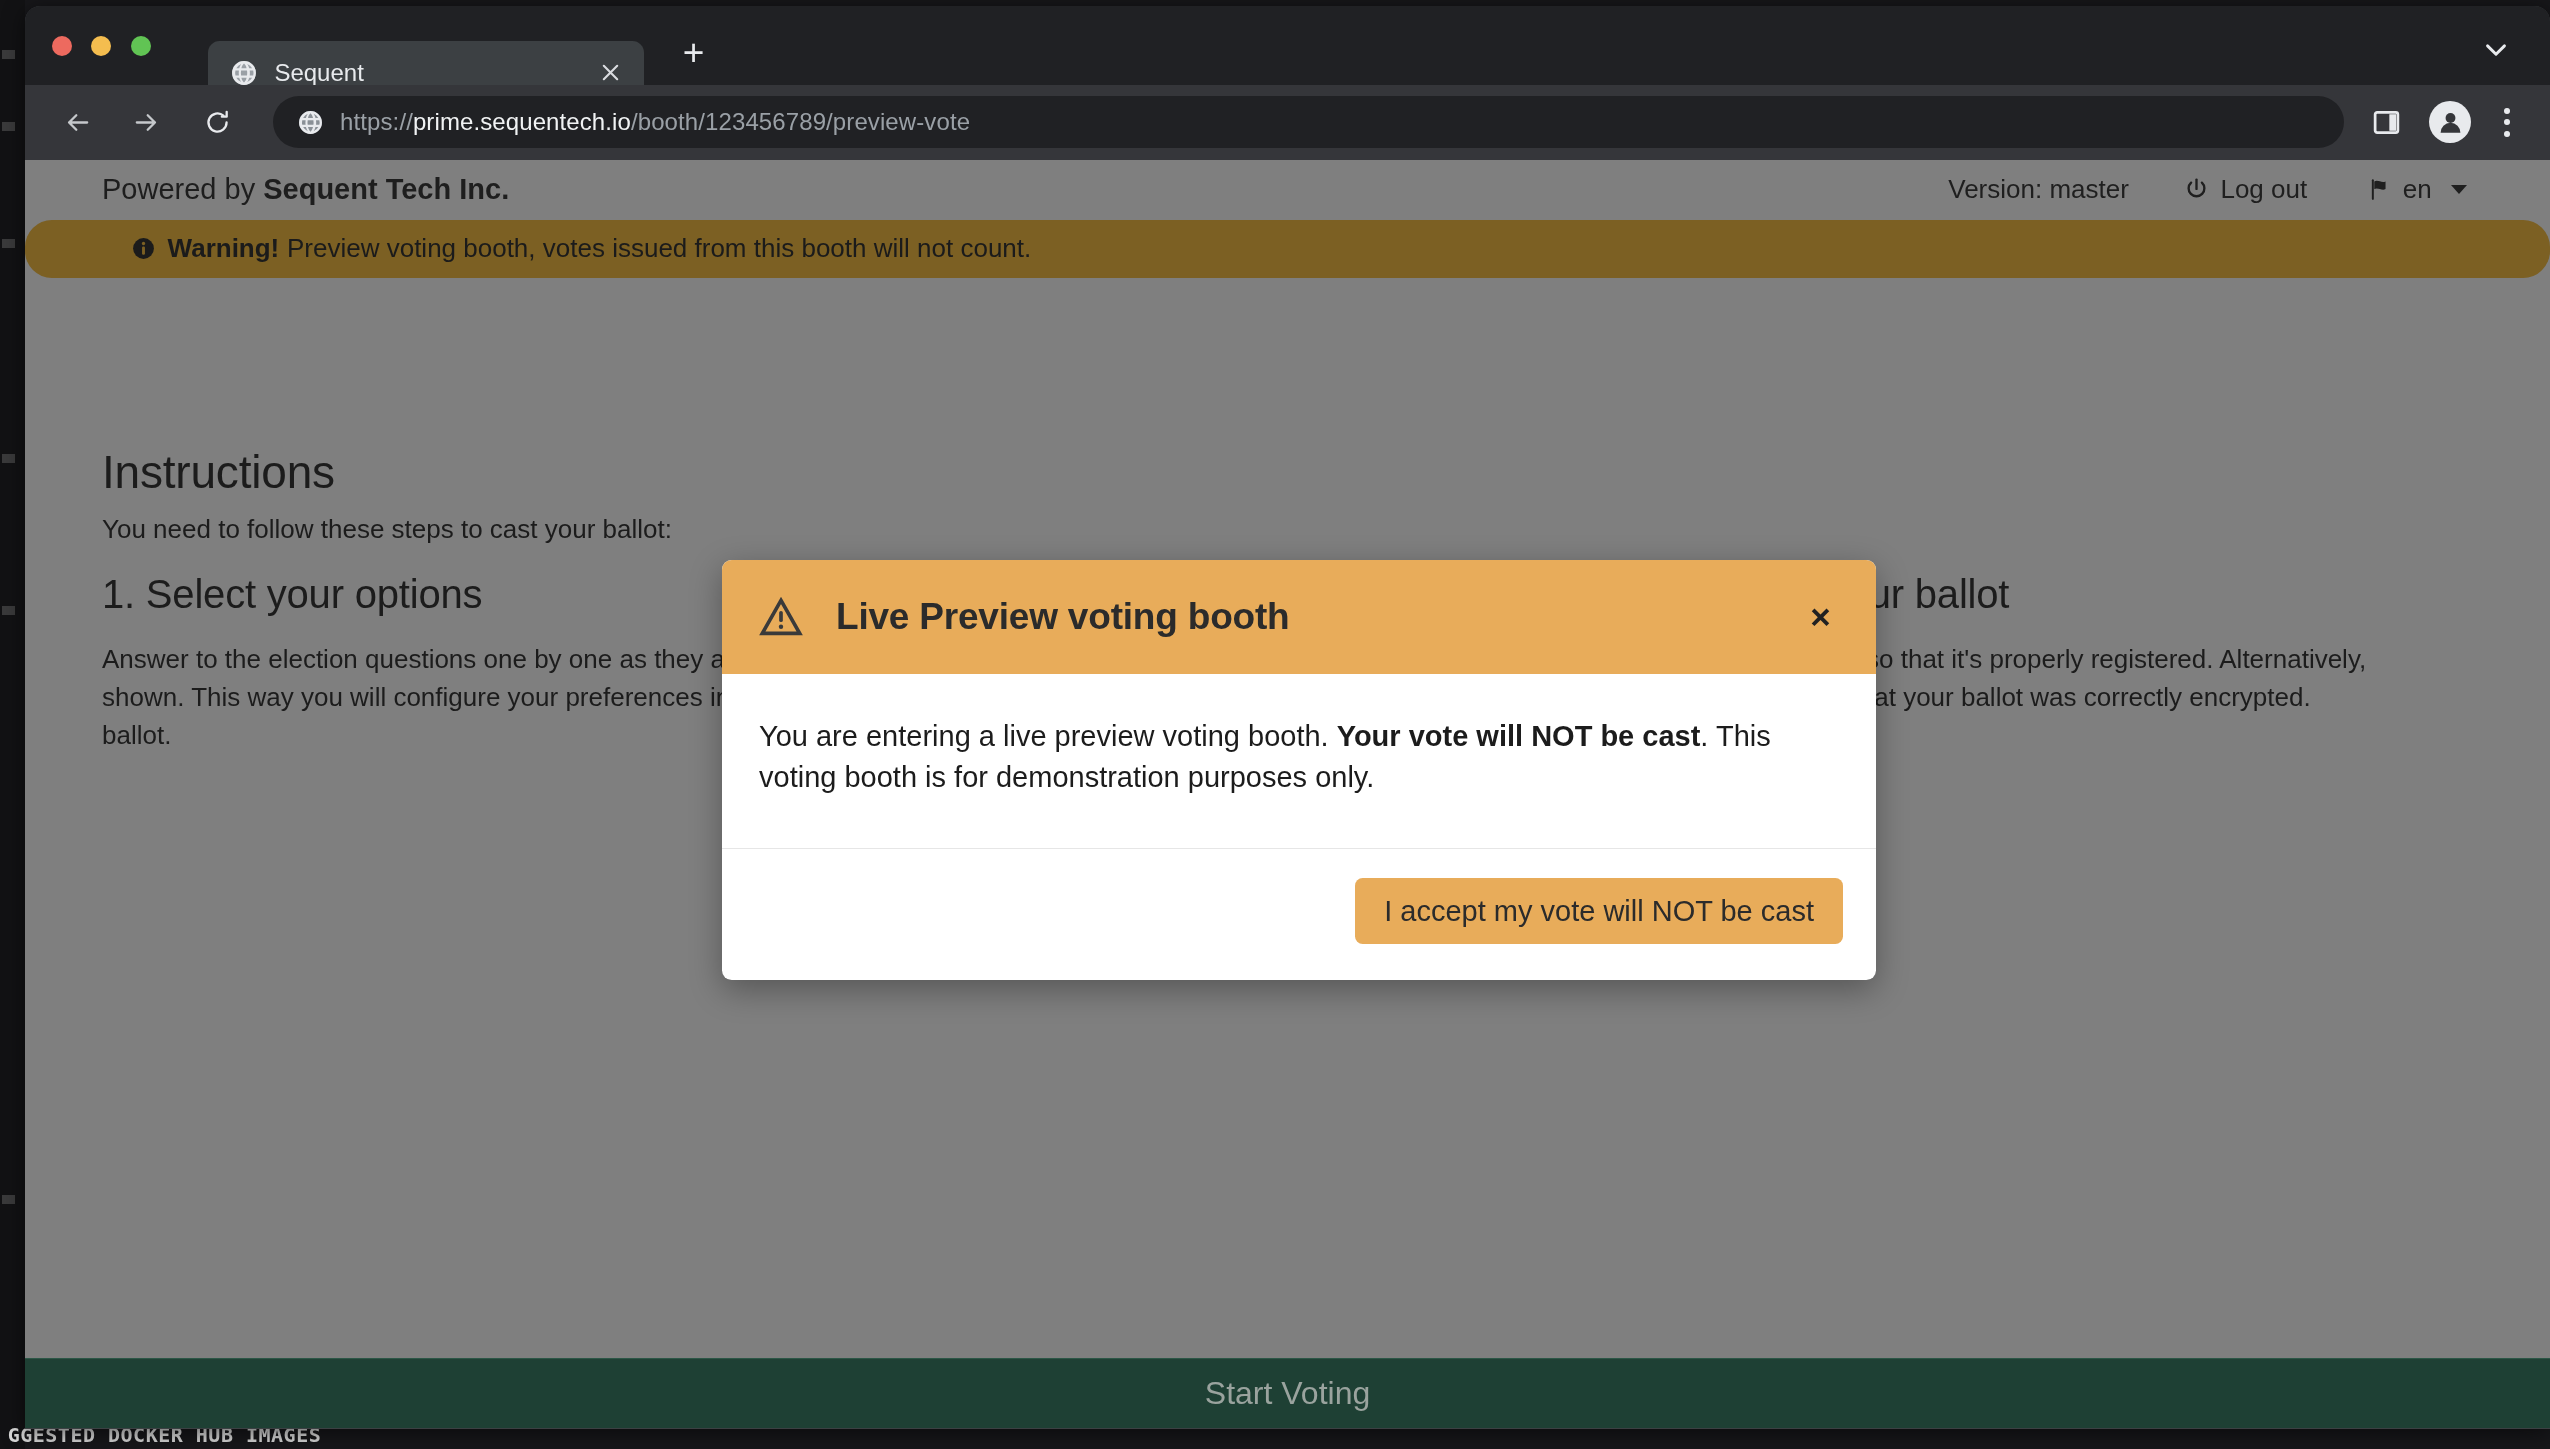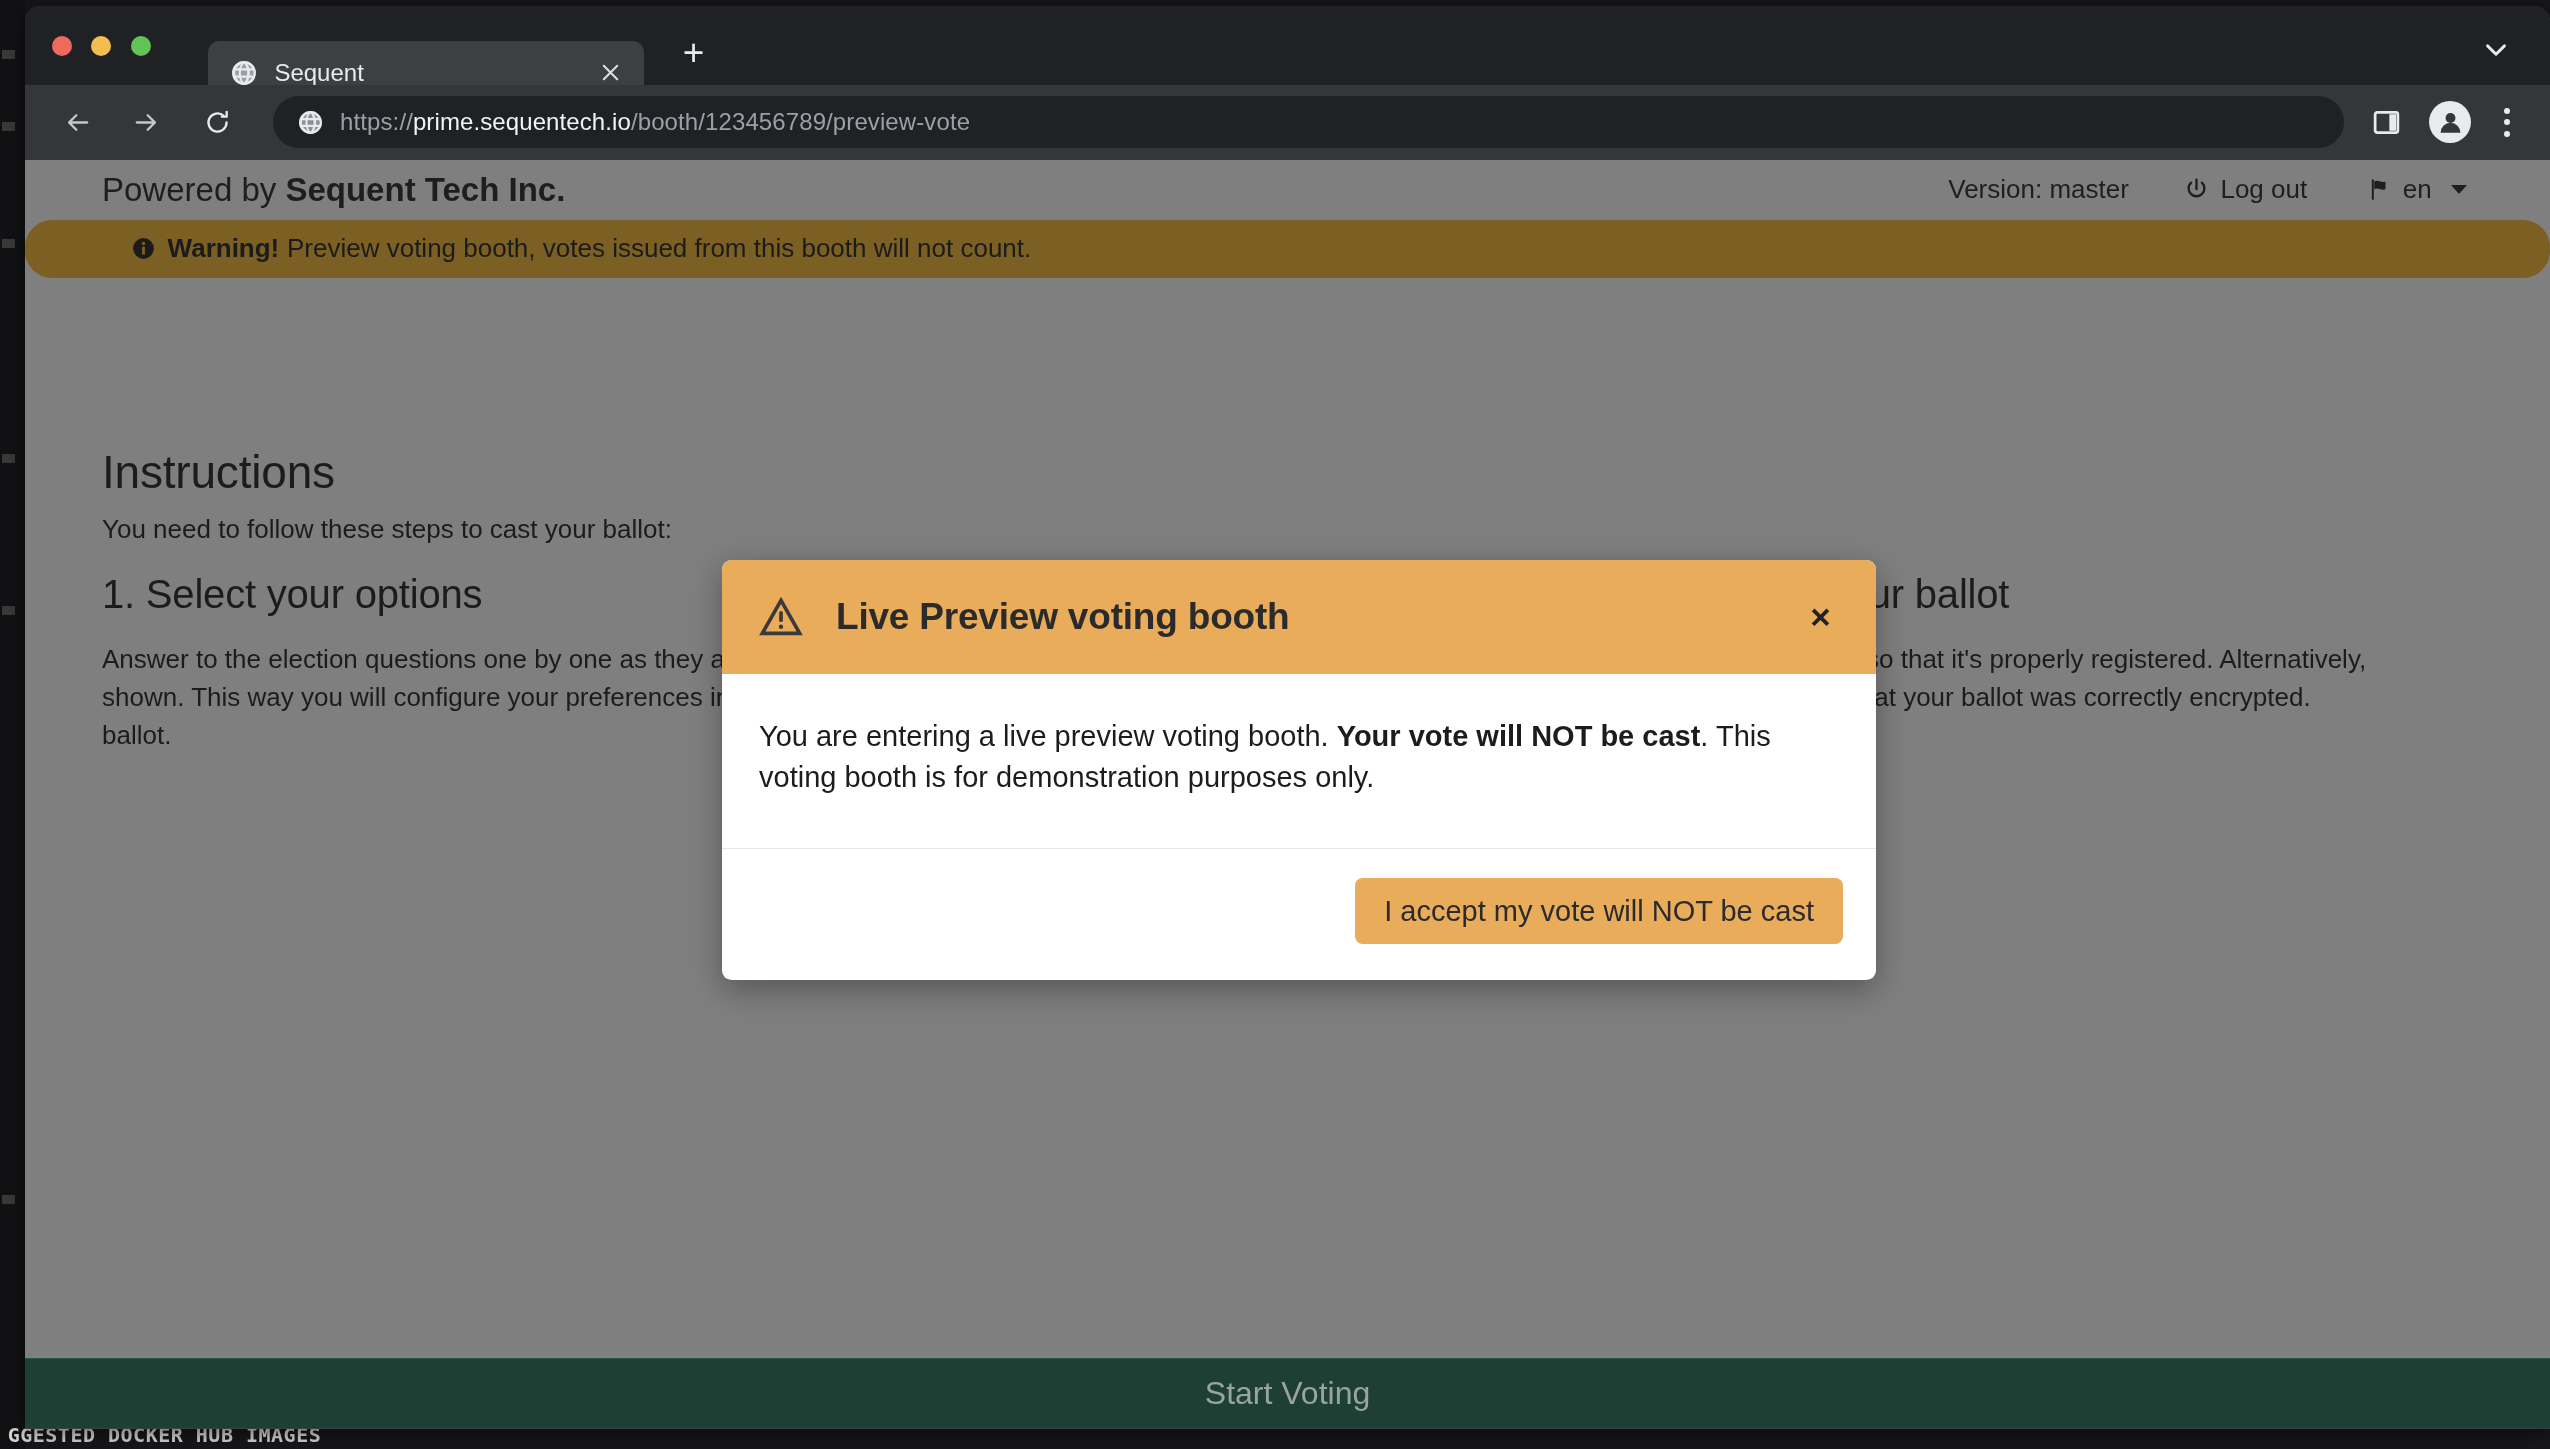--- a/index.html
+++ b/index.html
@@ -191,21 +191,21 @@
   
   .app-header {
     position: relative;
     height: 60px;
     display: flex;
     align-items: center;
     color: #1f1f1f;
   }
   .powered {
     margin-left: 77px;
-    font-size: 33px;
+    font-size: 29px;
     color: #1e1e1e;
   }
   .powered b { font-weight: 700; }
   .header-right {
     margin-left: auto;
     display: flex;
     align-items: center;
     gap: 0;
     padding-right: 83px;
     font-size: 26px;

